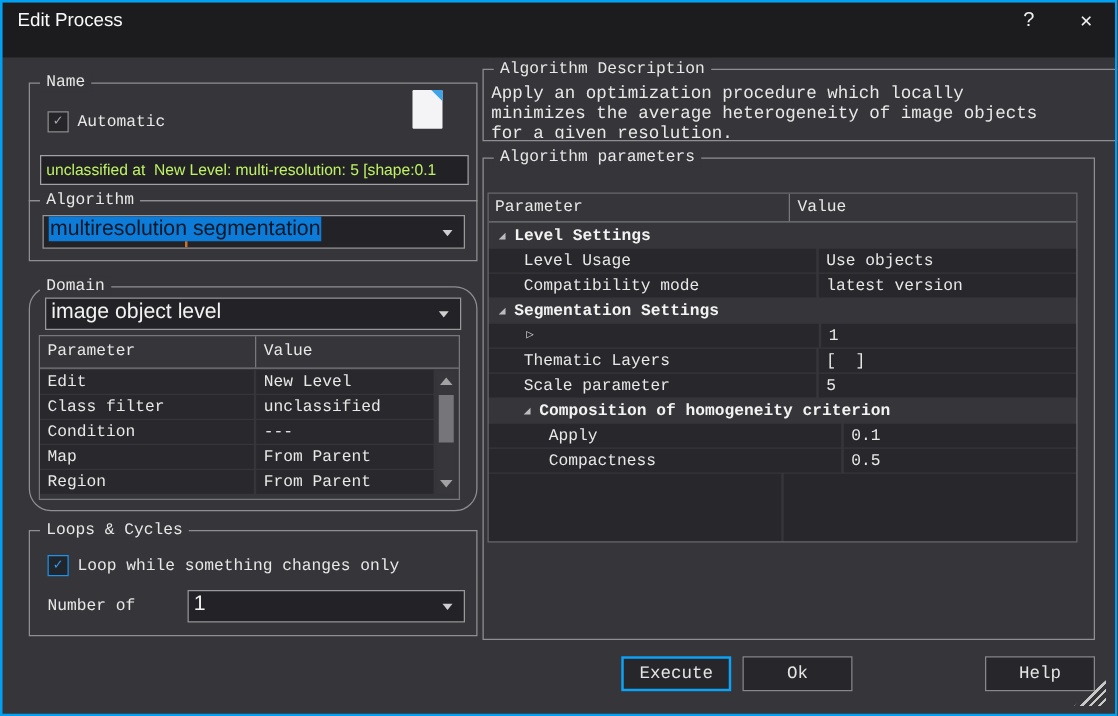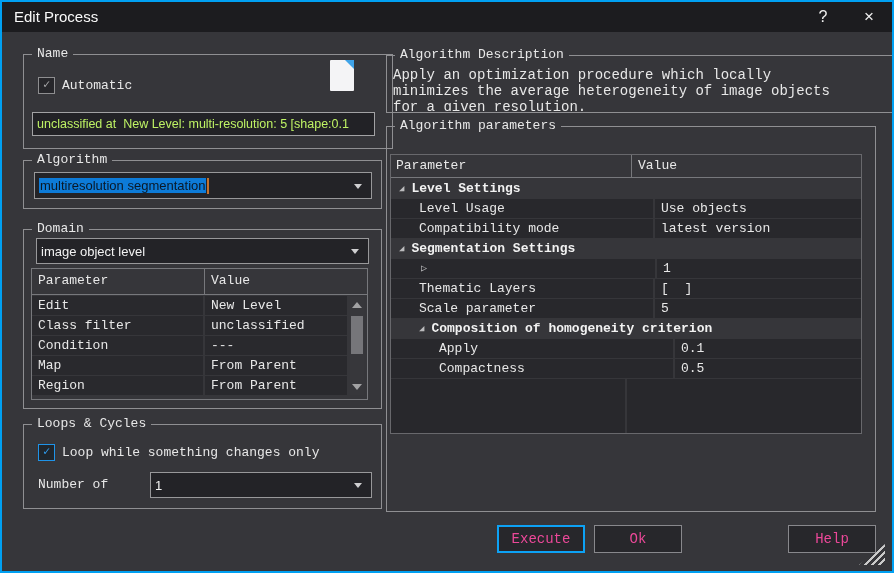--- a/index.html
+++ b/index.html
@@ -3,54 +3,54 @@
 <meta charset="utf-8">
 <style>
   html,body{margin:0;padding:0;background:#515156;}
   #win{
     position:relative;width:894px;height:573px;background:#36363a;
     font-family:"Liberation Mono","DejaVu Sans Mono",monospace;
     color:#e8e8e8;font-size:13px;overflow:hidden;
   }
   .frame{position:absolute;inset:0;border:2px solid #00a0f2;z-index:60;pointer-events:none;}
   
-  .titlebar{position:absolute;left:2px;top:2px;right:2px;height:30px;background:#1c1c1f;}
+  .titlebar{position:absolute;left:2px;top:2px;right:2px;height:44px;background:#1c1c1f;}
   .title{position:absolute;left:12px;top:0;line-height:30px;font-family:"Liberation Sans",sans-serif;
          font-size:15px;color:#fafafa;}
   .tbtn{position:absolute;top:0;height:30px;line-height:30px;text-align:center;
         font-family:"Liberation Sans",sans-serif;color:#f0f0f0;cursor:default;}
   .tb-help{right:56px;width:26px;font-size:16px;}
   .tb-close{right:8px;width:30px;font-size:17px;}
   
   .group{position:absolute;border:1px solid #8f8f92;}
   .group-label{position:absolute;top:-9px;left:8px;background:#36363a;padding:0 5px;
                font-size:13px;color:#e8e8e8;white-space:pre;}
-  .g-name  {left:23px;top:54px; width:357px;height:93px;padding-left:11px;}
+  .g-name  {left:23px;top:66px; width:357px;height:93px;}
   .g-algo  {left:23px;top:160px;width:357px;height:47px;}
-  .g-domain{left:23px;top:229px;width:357px;height:178px;}
+  .g-domain{left:23px;top:229px;width:357px;height:178px;border-radius:18px;}
   .g-loops {left:23px;top:424px;width:357px;height:83px;}
   .g-desc  {left:386px;top:55px; width:488px;height:56px;padding-left:26px;}
   .g-params{left:386px;top:126px;width:488px;height:384px;}
   
   .cb{position:absolute;width:15px;height:15px;background:#26262a;border:1px solid #8e8e90;
       text-align:center;line-height:14px;font-size:12px;color:#a8a8aa;}
   .cb.blue{border-color:#1f93e8;background:#20262c;color:#2f9ef0;}
   
   .auto-label{position:absolute;left:38px;top:23px;}
   .g-name .cb{left:14px;top:22px;}
   .doc-icon{position:absolute;left:306px;top:5px;width:24px;height:31px;background:#f4f4f6;border-radius:1px;}
   .doc-icon::after{content:'';position:absolute;top:0;right:0;width:0;height:0;
       border-left:9px solid transparent;border-top:9px solid #3fa3e8;}
   .name-field{position:absolute;left:8px;top:57px;width:333px;height:22px;background:#222226;
       border:1px solid #a2a2a4;font-family:"Liberation Sans",sans-serif;font-size:12.5px;
       color:#bef264;padding:0 4px;line-height:22px;white-space:pre;overflow:hidden;}
   
   .combo{position:absolute;background:#232327;border:1px solid #98989a;overflow:hidden;}
   .combo-text{position:absolute;left:4px;top:0;bottom:0;display:flex;align-items:center;
-      font-family:"Liberation Sans",sans-serif;font-size:13px;color:#f2f2f2;white-space:pre;}
+      font-family:"Liberation Sans",sans-serif;font-size:17px;color:#f2f2f2;white-space:pre;flex-direction:column;}
   .combo-arrow{position:absolute;right:9px;top:50%;margin-top:-2px;width:0;height:0;
       border-left:4px solid transparent;border-right:4px solid transparent;border-top:5px solid #cfcfd1;}
   .sel{background:#0d7bd8;color:#0a1826;padding:0 1px;}
   .caret{display:inline-block;width:2px;height:16px;background:#c4722e;margin-left:1px;}
   .algo-combo{left:10px;top:11px;width:336px;height:25px;}
   .domain-combo{left:12px;top:8px;width:331px;height:24px;}
   .num-combo{left:126px;top:47px;width:220px;height:24px;}
   
   .dtable{position:absolute;left:7px;top:38px;width:335px;height:130px;border:1px solid #77787c;background:#36363a;}
   .dheader{display:flex;height:25px;border-bottom:1px solid #77787c;}
@@ -89,21 +89,21 @@
   .pcol-p{width:234px;margin-right:2px;display:flex;align-items:center;}
   .pcol-v{flex:1;padding-left:6px;}
   .pcol-p.ind1{padding-left:28px;text-align:right;}
   .pcol-p.ind2{padding-left:48px;}
   .pcol-p.haskid{padding-left:30px;}
   .tri-col{font-size:10px;color:#c9c9cb;margin-right:6px;}
   .pfill{display:flex;margin-top:1px;flex:1;}
   .pfill .pcol-p,.pfill .pcol-v{height:auto;}
   
   .btn{position:absolute;top:525px;width:88px;height:28px;background:#27272b;border:1px solid #88888c;
-      color:#ec4899;font-size:14px;display:flex;align-items:center;justify-content:center;
+      color:#e5e5e5;font-size:14px;display:flex;align-items:center;justify-content:center;
       box-sizing:border-box;cursor:default;}
   .btn.primary{border:2px solid #0da2f5;}
   .b-execute{left:497px;}
   .b-ok{left:594px;}
   .b-cancel{left:687px;}
   .b-help{left:788px;}
   .grip{position:absolute;right:9px;bottom:8px;width:26px;height:21px;
       clip-path:polygon(100% 0,100% 100%,0 100%);
       background:repeating-linear-gradient(135deg,rgba(0,0,0,0) 0 3px,#c9c9c9 3px 5px);}
 </style>

